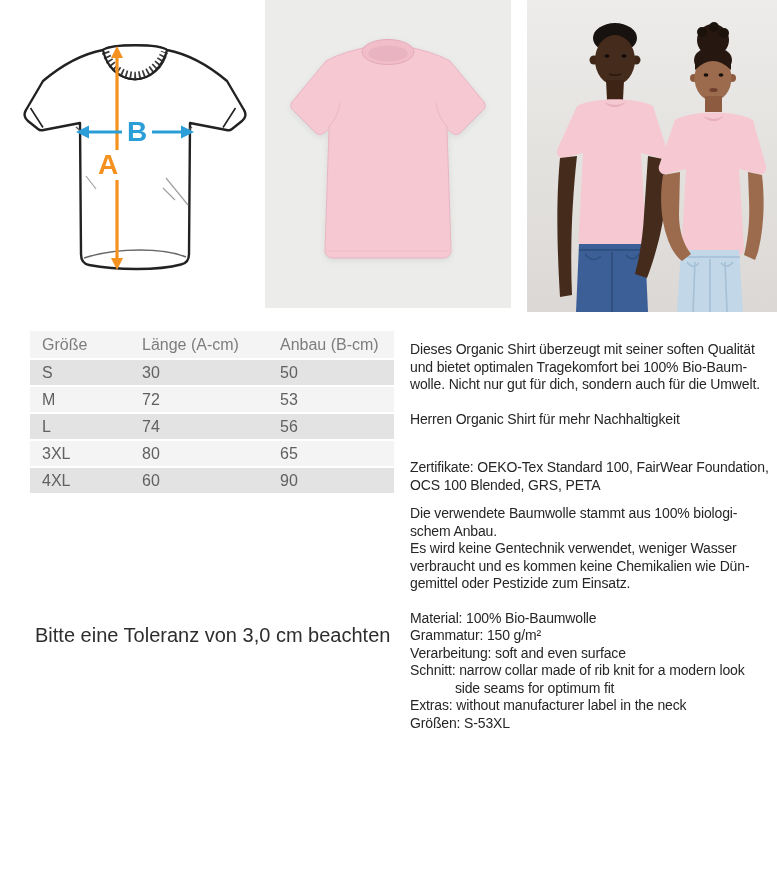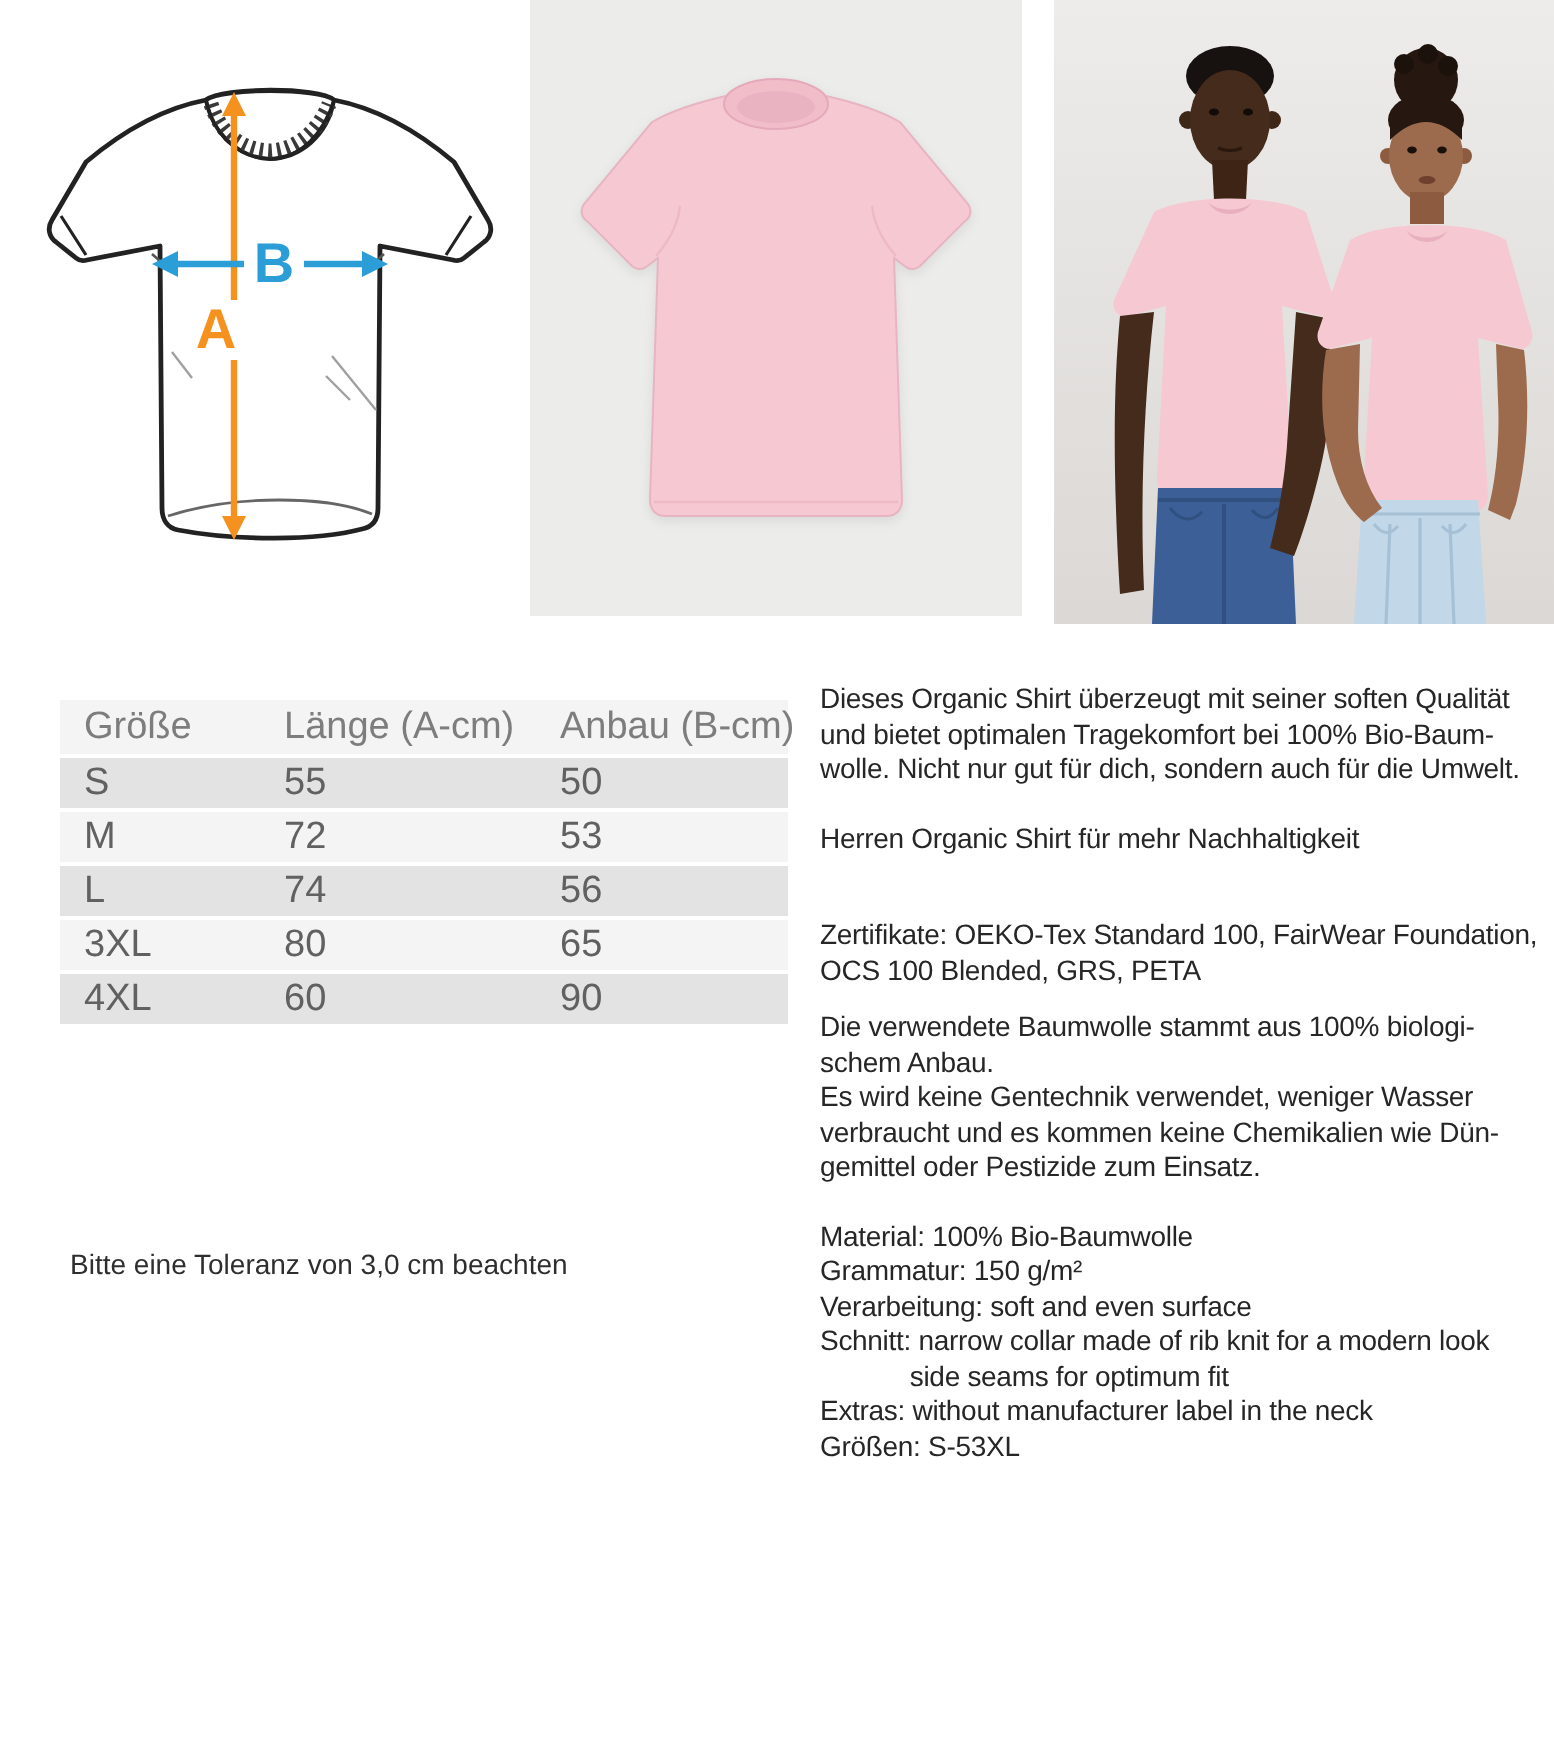--- a/index.html
+++ b/index.html
@@ -6,29 +6,29 @@
   #canvas{
     position:relative;width:777px;height:873px;background:#ffffff;overflow:hidden;
     font-family:"Liberation Sans", sans-serif;
   }
   
   .diagram-box{position:absolute;left:18px;top:28px;width:230px;height:252px;}
   .flat-box{position:absolute;left:265px;top:0px;width:246px;height:308px;}
   .models-box{position:absolute;left:527px;top:0px;width:250px;height:312px;}
   .media-svg{display:block;width:100%;height:100%;}
   
-  .size-table{position:absolute;left:30px;top:350px;width:364px;font-size:19px;}
+  .size-table{position:absolute;left:30px;top:331px;width:364px;font-size:16px;}
   .t-row{display:grid;grid-template-columns:100px 138px 126px;height:25px;margin-bottom:2px;align-items:center;}
   .t-head{background:#f4f4f4;height:27px;color:#7d7d7d;}
   .t-body > div:nth-of-type(odd){background:#e3e3e3;}
   .t-body > div:nth-of-type(even){background:#f4f4f4;}
   .t-body{color:#616161;}
   .t-cell{padding-left:12px;white-space:nowrap;}
   
-  .tolerance{position:absolute;left:35px;top:624px;font-size:14px;color:#2e2e2e;}
+  .tolerance{position:absolute;left:35px;top:624px;font-size:20px;color:#2e2e2e;}
   
   .description{position:absolute;left:410px;top:341px;width:370px;font-size:14px;
     line-height:17.5px;color:#262626;letter-spacing:-0.15px;overflow:hidden;}
   .description .para{margin:0;}
   .description .p1{margin-bottom:17px;}
   .description .p2{margin-bottom:31px;}
   .description .p3{margin-bottom:11px;}
   .description .p4{margin-bottom:17px;}
   .desc-line{white-space:pre;}
   .soft-shadow{filter:drop-shadow(0 2px 3px rgba(0,0,0,0.08));}
@@ -151,21 +151,21 @@
   <div class="size-table">
     <div class="t-row t-head">
       <div class="t-cell">Größe</div>
       <div class="t-cell">Länge (A-cm)</div>
       <div class="t-cell">Anbau (B-cm)</div>
     </div>
     <div class="t-body">
 
         <div class="t-row">
           <div class="t-cell">S</div>
-          <div class="t-cell">55</div>
+          <div class="t-cell">30</div>
           <div class="t-cell">50</div>
         </div>
 
         <div class="t-row">
           <div class="t-cell">M</div>
           <div class="t-cell">72</div>
           <div class="t-cell">53</div>
         </div>
 
         <div class="t-row">

